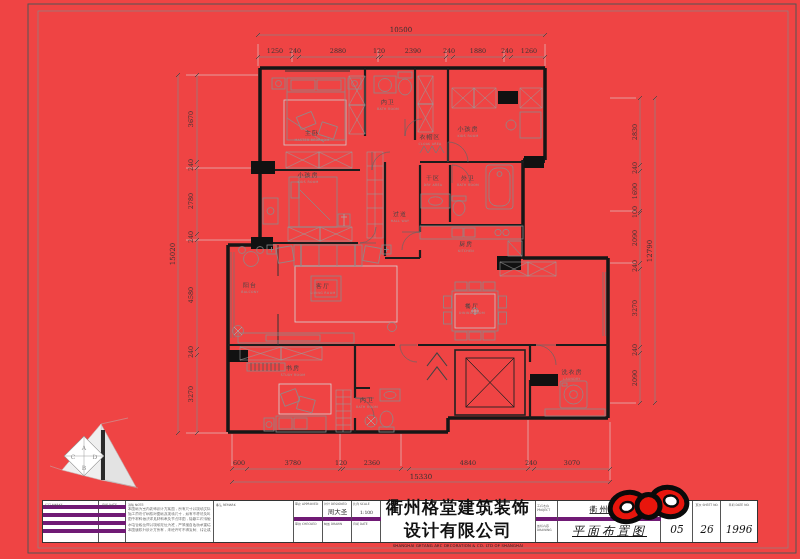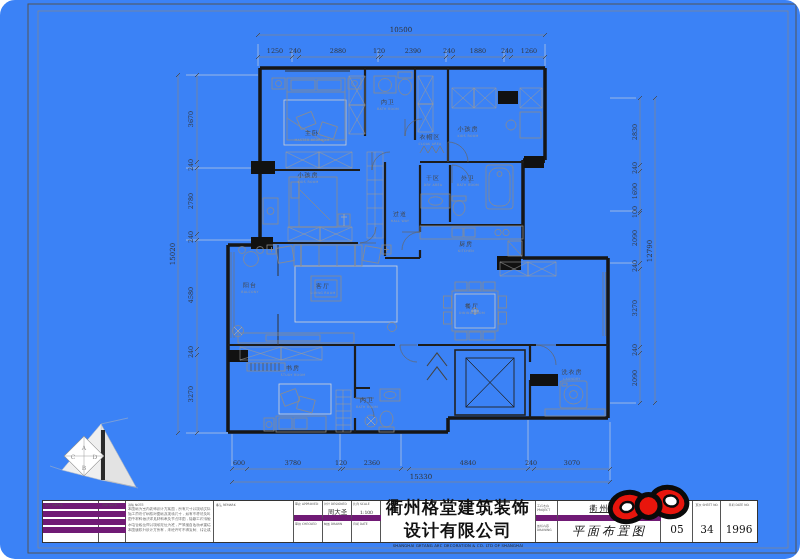--- a/index.html
+++ b/index.html
@@ -1,39 +1,39 @@
 <!DOCTYPE html>
 <html><head>
 <meta charset="utf-8">
 <style>
   html,body{margin:0;padding:0;background:#fff;}
-  .page{position:relative;width:800px;height:559px;background:#3b82f6;overflow:hidden;
-        font-family:"DejaVu Sans",sans-serif;border-radius:15px;}
+  .page{position:relative;width:800px;height:559px;background:#ef4444;overflow:hidden;
+        font-family:"DejaVu Sans",sans-serif;}
   svg text{user-select:none;}
   .dimnum{font-family:"DejaVu Serif",serif;font-size:6.4px;fill:#333;}
   .dimbig{font-family:"DejaVu Serif",serif;font-size:7px;fill:#333;}
   .rname{font-size:6px;fill:#444;letter-spacing:1px;}
   .rsub{font-size:3.2px;fill:#9a9a9a;letter-spacing:.3px;}
   .kletter{font-family:"DejaVu Serif",serif;font-size:6px;fill:#8a8a8a;}
   
   .tb{position:absolute;left:42px;top:500px;width:716px;height:43px;
       border:1px solid #333;box-sizing:border-box;background:#fff;font-size:3.2px;color:#333;}
   .cell{position:absolute;box-sizing:border-box;}
   .br{border-right:1px solid #555;}
-  .bb{border-bottom:6px solid #701a75;text-decoration:underline;}
+  .bb{border-bottom:4px solid #701a75;text-decoration:underline;}
   .tiny{font-size:3px;color:#555;transform-origin:0 0;white-space:nowrap;}
   .notes-line{font-size:3.6px;line-height:1.5;color:#666;white-space:nowrap;overflow:hidden;}
   .company-cn{font-family:"DejaVu Serif",serif;font-size:17px;font-weight:bold;
               letter-spacing:1px;color:#111;text-align:center;}
   .company-en{font-size:3.8px;color:#222;text-align:center;letter-spacing:.2px;margin-top:1px;}
   .proj-name{font-family:"DejaVu Serif",serif;font-size:8px;color:#111;letter-spacing:2px;}
   .draw-name{font-family:"DejaVu Serif",serif;font-style:italic;font-size:12px;color:#111;
-             letter-spacing:3px;}
+             letter-spacing:3px;text-decoration:underline;}
   .designer{font-size:6.5px;color:#111;}
-  .numval{font-family:"DejaVu Serif",serif;font-size:10.5px;color:#111;text-align:center;}
+  .numval{font-family:"DejaVu Serif",serif;font-size:10.5px;color:#111;text-align:center;font-style:italic;}
   .bow{position:absolute;left:606px;top:476px;width:86px;height:58px;}
 </style>
 </head>
 <body>
 
 <div class="page">
 
 <svg width="800" height="559" viewBox="0 0 800 559" style="position:absolute;left:0;top:0">
 
   <g>
@@ -454,21 +454,21 @@
     </div>
   </div>
 
   <div class="cell" style="left:618px;top:0;width:96px;height:41px">
     <div class="cell br" style="left:0;top:0;width:32px;height:41px">
       <span class="tiny" style="position:absolute;left:2px;top:2px;text-align:center;width:28px"><span>图号</span> <span>DWG NO.</span></span>
       <div class="numval" style="position:absolute;left:0;top:22px;width:32px">05</div>
     </div>
     <div class="cell br" style="left:32px;top:0;width:28px;height:41px">
       <span class="tiny" style="position:absolute;left:2px;top:2px;text-align:center;width:24px"><span>页次</span> <span>SHEET NO.</span></span>
-      <div class="numval" style="position:absolute;left:0;top:22px;width:28px">34</div>
+      <div class="numval" style="position:absolute;left:0;top:22px;width:28px">26</div>
     </div>
     <div class="cell" style="left:60px;top:0;width:36px;height:41px">
       <span class="tiny" style="position:absolute;left:2px;top:2px;text-align:center;width:32px"><span>日期</span> <span>DATE NO.</span></span>
       <div class="numval" style="position:absolute;left:0;top:22px;width:36px">1996</div>
     </div>
   </div>
 </div>
 
 <svg class="bow" viewBox="0 0 86 58">
   <g>

